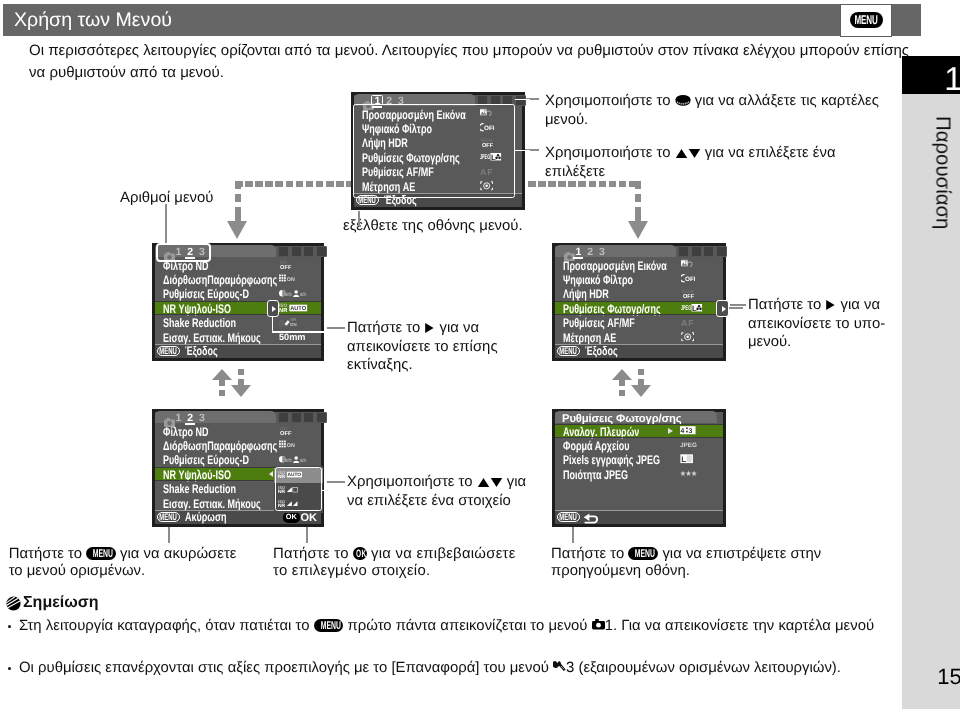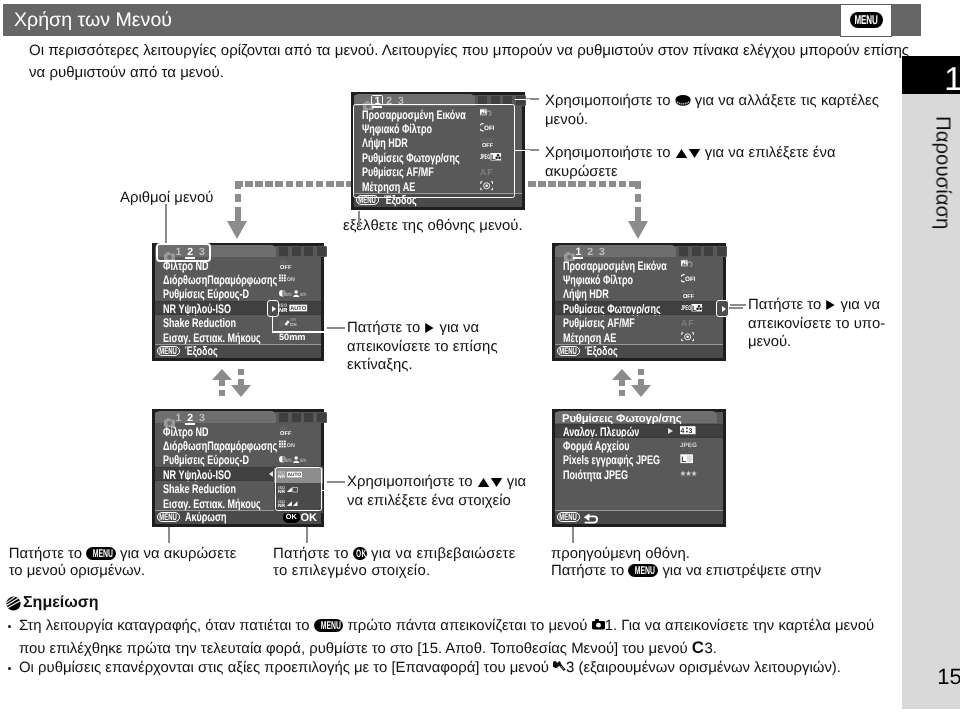--- a/index.html
+++ b/index.html
@@ -47,21 +47,21 @@
   .tnum.on{color:#ffffff;}
   .tunder{position:absolute;height:1.4px;background:#fff;}
   .righticons{position:absolute;top:-0.5px;left:123px;display:flex;gap:1.6px;}
   .righticons i{display:block;width:11px;height:11px;background:#3f3f3f;border:1px solid #565656;
         border-radius:1px;box-sizing:border-box;}
   .mrow{position:absolute;left:0;width:100%;}
   .mrow .lbl{position:absolute;left:8px;color:#fff;font-weight:bold;white-space:nowrap;
      font-family:"Liberation Sans",sans-serif;font-size:12.5px;
      display:inline-block;transform:scaleX(0.72);transform-origin:left top;}
   .mrow .val{position:absolute;color:#d8d8d8;font-weight:bold;font-size:9px;}
-  .mrow.sel{background:#404040;}
+  .mrow.sel{background:#4d7c0f;}
   .mrow.sel:before{content:"";position:absolute;left:0;top:0;width:100%;height:1px;background:#3a3a3a;}
   .mrow.sel:after{content:"";position:absolute;left:0;bottom:0;width:100%;height:1px;background:#3a3a3a;}
   .lcdfoot{position:absolute;left:0;bottom:0;width:100%;height:13.5px;background:#4a4a4a;}
   .lcdfoot .fl{position:absolute;left:16px;top:1px;color:#fff;font-weight:bold;font-size:11px;}
   .footsep{position:absolute;left:0;bottom:13.5px;width:100%;height:1px;background:#999;}
 
   .hlbox{position:absolute;border:2px solid #fff;border-radius:3px;box-sizing:border-box;}
   .leader{position:absolute;background:#8c8c8c;}
   .dash{position:absolute;z-index:1;}
 
@@ -543,21 +543,21 @@
             </g>
           </svg></span> για να αλλάξετε τις καρτέλες</div>
       <div>μενού.</div>
     </div>
     <div class="co" style="left: 545px; top: 145px;">
       <div>Χρησιμοποιήστε το <span class="gi"><svg width="13" height="11" viewBox="0 0 13 11">
             <path d="M6.5 1 L12.2 10 H0.8 Z" fill="#000"></path>
           </svg></span><span class="gi"><svg width="13" height="11" viewBox="0 0 13 11">
             <path d="M6.5 10 L12.2 1 H0.8 Z" fill="#000"></path>
           </svg></span> για να επιλέξετε ένα</div>
-      <div>ακυρώσετε</div>
+      <div>επιλέξετε</div>
     </div>
     <div class="co" style="left: 343px; top: 218px;">
       <div>εξέλθετε της οθόνης μενού.</div>
     </div>
     <div class="co" style="left: 347px; top: 320px;">
       <div>Πατήστε το <span class="gi"><svg width="11" height="12" viewBox="0 0 11 12">
             <path d="M9.6 6 L1.2 11 V1 Z" fill="#000"></path>
           </svg></span> για να</div>
       <div>απεικονίσετε το επίσης</div>
       <div>εκτίναξης.</div>
@@ -579,22 +579,22 @@
     </div>
     <div class="co" style="left: 8.7px; top: 546px; font-size: 14.9px; line-height: 17.4px;">
       <div>Πατήστε το <span class="gi" style="background:#000;color:#fff;font-weight:bold;border-radius:6.5px;width:29.8px;height:13px;display:inline-block;vertical-align:-2px;overflow:hidden;text-align:center;line-height:13px;"><span style="display:inline-block;transform:scaleX(0.6);font-size:11.4px;line-height:12px;vertical-align:0.5px;">MENU</span></span> για να ακυρώσετε</div>
       <div>το μενού ορισμένων.</div>
     </div>
     <div class="co" style="left: 273px; top: 546px; font-size: 14.9px; line-height: 17.4px; letter-spacing: 0.25px;">
       <div>Πατήστε το <span class="gi" style="background:#000;color:#fff;font-weight:bold;border-radius:6.5px;width:13.4px;height:13px;display:inline-block;vertical-align:-2px;overflow:hidden;text-align:center;line-height:13px;"><span style="display:inline-block;transform:scaleX(0.62);font-size:10.6px;line-height:12px;vertical-align:0.5px;">OK</span></span> για να επιβεβαιώσετε</div>
       <div>το επιλεγμένο στοιχείο.</div>
     </div>
     <div class="co" style="left: 551px; top: 546px; font-size: 14.9px; line-height: 17.4px;">
+      <div>Πατήστε το <span class="gi" style="background:#000;color:#fff;font-weight:bold;border-radius:6.5px;width:29.8px;height:13px;display:inline-block;vertical-align:-2px;overflow:hidden;text-align:center;line-height:13px;"><span style="display:inline-block;transform:scaleX(0.6);font-size:11.4px;line-height:12px;vertical-align:0.5px;">MENU</span></span> για να επιστρέψετε στην</div>
       <div>προηγούμενη οθόνη.</div>
-      <div>Πατήστε το <span class="gi" style="background:#000;color:#fff;font-weight:bold;border-radius:6.5px;width:29.8px;height:13px;display:inline-block;vertical-align:-2px;overflow:hidden;text-align:center;line-height:13px;"><span style="display:inline-block;transform:scaleX(0.6);font-size:11.4px;line-height:12px;vertical-align:0.5px;">MENU</span></span> για να επιστρέψετε στην</div>
     </div>
     <div class="co" style="left: 120px; top: 190px;">
       <div>Αριθμοί μενού</div>
     </div>
     <div class="leader" style="left: 521px; top: 98px; width: 18px; height: 1.6px;"></div>
     <div class="leader" style="left: 521px; top: 149px; width: 18px; height: 1.6px;"></div>
     <div class="leader" style="left: 165px; top: 204px; width: 1.6px; height: 40px;"></div>
     <div class="leader" style="left: 358px; top: 211px; width: 1.6px; height: 15px;"></div>
     <div class="leader" style="left: 327px; top: 327px; width: 18px; height: 1.6px;"></div>
     <div class="leader" style="left: 730px; top: 304px; width: 16px; height: 1.6px;"></div>
@@ -677,21 +677,20 @@
         </g>
       </svg></div>
     <div id="note-title">Σημείωση</div>
     <div class="nbull" style="left: 8px; top: 624.5px;"></div>
     <div class="nb" style="left: 19px; top: 616px;">
       <div>Στη λειτουργία καταγραφής, όταν πατιέται το <span class="gi" style="background:#000;color:#fff;font-weight:bold;border-radius:6.5px;width:29.8px;height:13px;display:inline-block;vertical-align:-2px;overflow:hidden;text-align:center;line-height:13px;"><span style="display:inline-block;transform:scaleX(0.6);font-size:11.4px;line-height:12px;vertical-align:0.5px;">MENU</span></span> πρώτο πάντα απεικονίζεται το μενού <span class="gi"><svg width="13" height="11" viewBox="0 0 13 11">
             <rect x="0" y="2" width="13" height="8.4" rx="1.4" fill="#000"></rect>
             <rect x="3.2" y="0" width="3.6" height="2.3" fill="#000"></rect>
             <circle cx="6.5" cy="6.2" r="2.4" fill="#fff"></circle>
           </svg></span>1. Για να απεικονίσετε την καρτέλα μενού</div>
-      <div>που επιλέχθηκε πρώτα την τελευταία φορά, ρυθμίστε το στο [15. Αποθ. Τοποθεσίας Μενού] του μενού <span class="gi" style="font-weight:bold;font-size:1.13em;letter-spacing:0.5px;">C</span>3.</div>
     </div>
     <div class="nbull" style="left: 8px; top: 666.5px;"></div>
     <div class="nb" style="left: 19px; top: 658px;">
       <div>Οι ρυθμίσεις επανέρχονται στις αξίες προεπιλογής με το [Επαναφορά] του μενού <span class="gi" style="vertical-align:-1px"><svg width="13" height="13" viewBox="0 0 13 13">
             <path d="M3.1 0.9 a3.5 3.5 0 1 0 2.9 4.9 L10.7 11 l1.9-1.6 L8.1 4.1 a3.5 3.5 0 0 0-2-3.2 L4.3 3 3.3 2.1 Z" fill="#111"></path>
             <g stroke="#fff" stroke-width="0.55">
               <path d="M7.6 7.3 l1.4-1.2M8.5 8.4 l1.5-1.3M9.5 9.4 l1.4-1.2"></path>
             </g>
           </svg></span>3 (εξαιρουμένων ορισμένων λειτουργιών).</div>
     </div>

